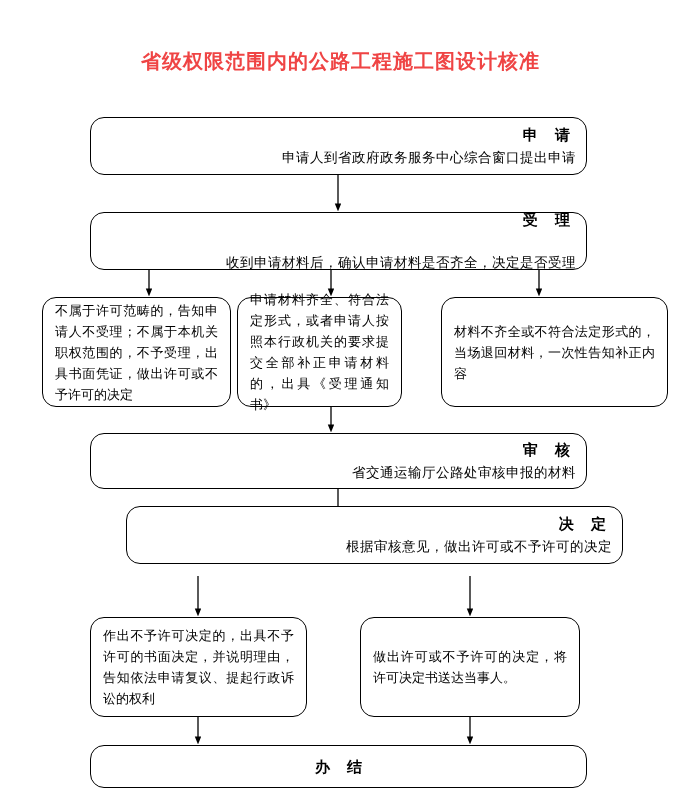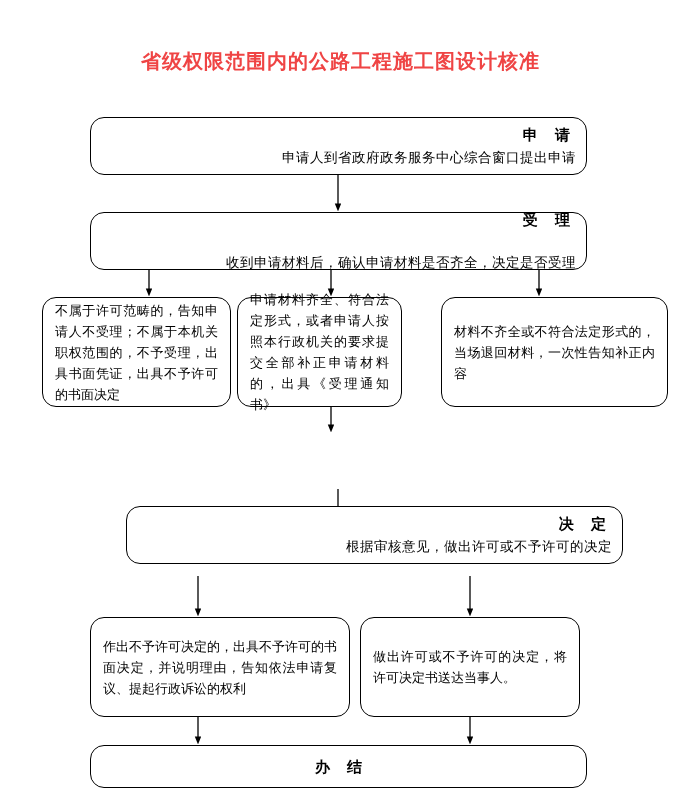--- a/index.html
+++ b/index.html
@@ -88,21 +88,21 @@
   #node-apply       { left: 90px;  top: 117px; width: 497px; height: 58px; }
   #node-accept      { left: 90px;  top: 212px; width: 497px; height: 58px; gap: 20px; }
 
   #node-reject      { left: 42px;  top: 297px; width: 189px; height: 110px; }
   #node-complete    { left: 237px; top: 297px; width: 165px; height: 110px; }
   #node-incomplete  { left: 441px; top: 297px; width: 227px; height: 110px; }
 
   #node-review      { left: 90px;  top: 433px; width: 497px; height: 56px; }
   #node-decision    { left: 90px;  top: 506px; width: 497px; height: 58px; margin-left: 36px; }
 
-  #node-deny        { left: 90px;  top: 617px; width: 260px; height: 100px; }
+  #node-deny        { left: 90px;  top: 617px; width: 217px; height: 100px; }
   #node-approve     { left: 360px; top: 617px; width: 220px; height: 100px; }
 
   #node-finish      { left: 90px;  top: 745px; width: 497px; height: 43px;
                       justify-content: center; align-items: center; }
 </style>
 </head>
 <body>
 
 <div id="page">
 
@@ -136,31 +136,35 @@
     <div class="stage-title">申 请</div>
     <div class="stage-desc">申请人到省政府政务服务中心综合窗口提出申请</div>
   </div>
 
   <div class="node stage" id="node-accept">
     <div class="stage-title">受 理</div>
     <div class="stage-desc">收到申请材料后，确认申请材料是否齐全，决定是否受理</div>
   </div>
 
   <div class="node detail" id="node-reject">
-    <div class="detail-text">不属于许可范畴的，告知申请人不受理；不属于本机关职权范围的，不予受理，出具书面凭证，出具不予许可的书面决定</div>
+    <div class="detail-text">不属于许可范畴的，告知申请人不受理；不属于本机关职权范围的，不予受理，出具书面凭证，做出许可或不予许可的决定</div>
   </div>
 
   <div class="node detail" id="node-complete">
     <div class="detail-text">申请材料齐全、符合法定形式，或者申请人按照本行政机关的要求提交全部补正申请材料的，出具《受理通知书》</div>
   </div>
 
   <div class="node detail" id="node-incomplete">
     <div class="detail-text">材料不齐全或不符合法定形式的，当场退回材料，一次性告知补正内容</div>
   </div>
 
+  <div class="node stage" id="node-review">
+    <div class="stage-title">审 核</div>
+    <div class="stage-desc">省交通运输厅公路处审核申报的材料</div>
+  </div>
 
   <div class="node stage" id="node-decision">
     <div class="stage-title">决 定</div>
     <div class="stage-desc">根据审核意见，做出许可或不予许可的决定</div>
   </div>
 
   <div class="node detail" id="node-deny">
     <div class="detail-text">作出不予许可决定的，出具不予许可的书面决定，并说明理由，告知依法申请复议、提起行政诉讼的权利</div>
   </div>
 

